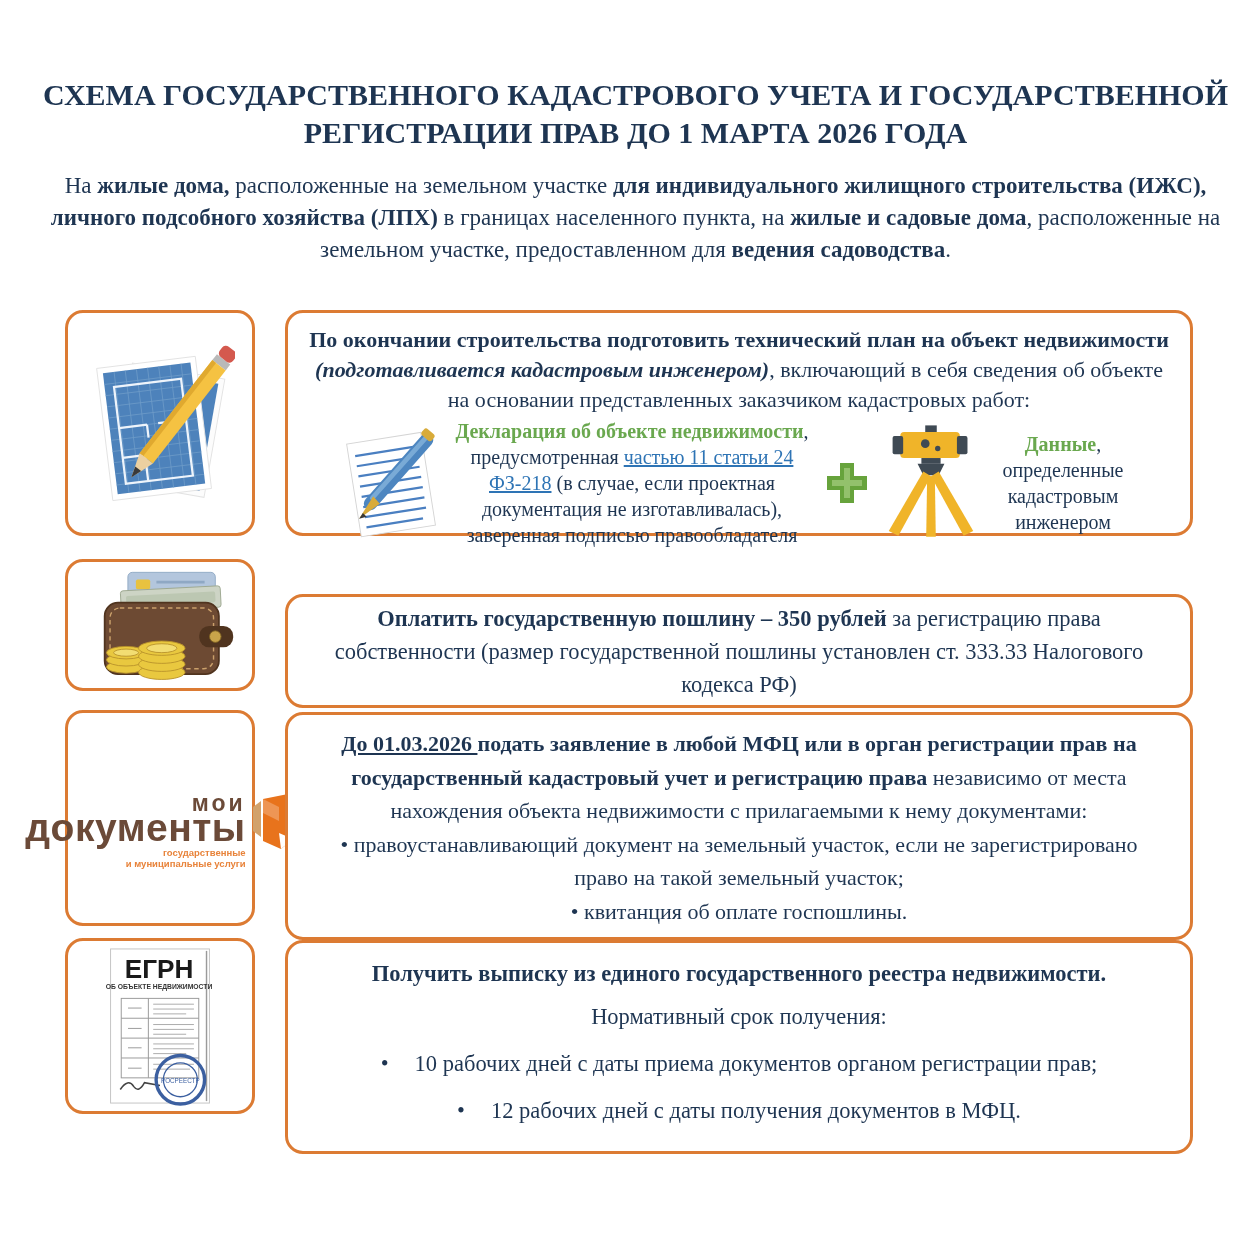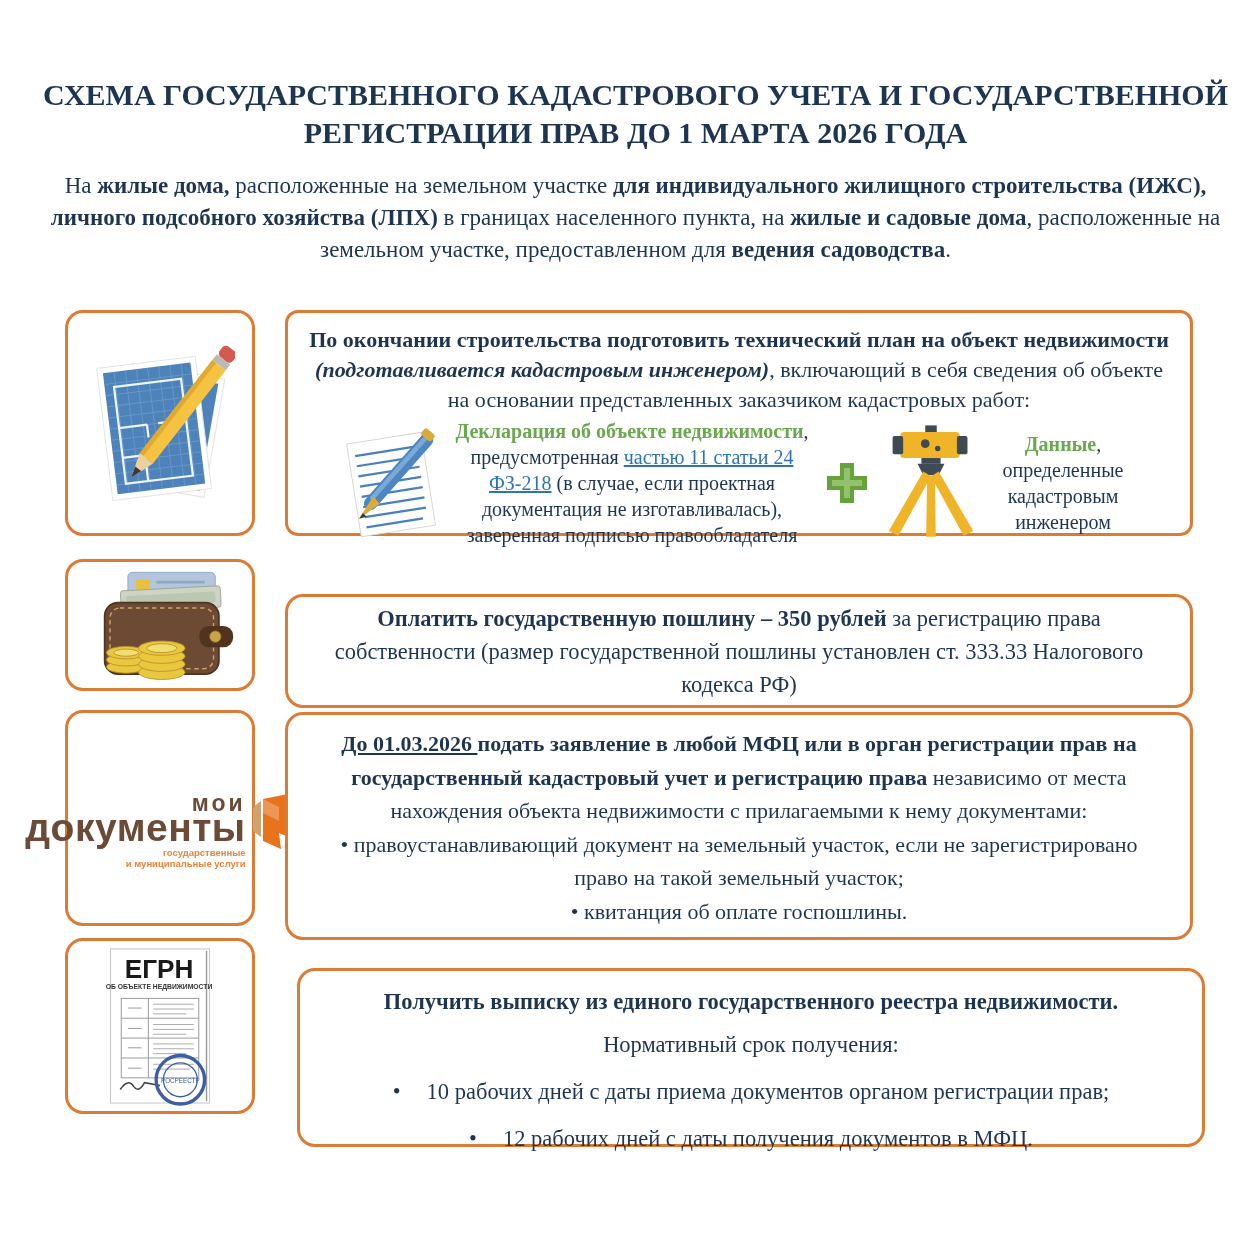--- a/index.html
+++ b/index.html
@@ -16,23 +16,23 @@
   .box{position:absolute;box-sizing:border-box;background:#fff;
        border:3px solid #dc7b33;border-radius:18px;}
   .icon-box{left:65px;width:190px;display:flex;align-items:center;justify-content:center;}
   .text-box{left:285px;width:908px;}
   .r1{top:310px;height:226px;}
   .r2i{top:559px;height:132px;}
   .r2t{top:572px;height:114px;display:flex;flex-direction:column;justify-content:center;margin-top:22px;}
   .r3i{top:710px;height:216px;}
   .r3t{top:712px;height:228px;}
   .r4i{top:938px;height:176px;}
-  .r4t{top:968px;height:179px;margin-left:12px;}
-  
-  .tb1{padding:12px 20px 6px;border-radius:13px;}
+  .r4t{top:940px;height:214px;}
+  
+  .tb1{padding:12px 20px 6px;}
   .h22{font-size:22px;line-height:30px;text-align:center;}
   .subrow{display:flex;align-items:center;justify-content:center;margin-top:3px;}
   .decl{width:358px;font-size:20px;line-height:26px;text-align:center;}
   .data-col{width:168px;font-size:20px;line-height:26px;text-align:center;}
   .green{color:#6aa84f;font-weight:bold;}
   .link{color:#2e74b5;text-decoration:underline;cursor:pointer;}
   .u{text-decoration:underline;}
   
   .tb2{padding:0 26px;font-size:22.5px;line-height:33px;text-align:center;}
   .tb3{padding:12px 24px;font-size:22px;line-height:33.5px;text-align:center;}

